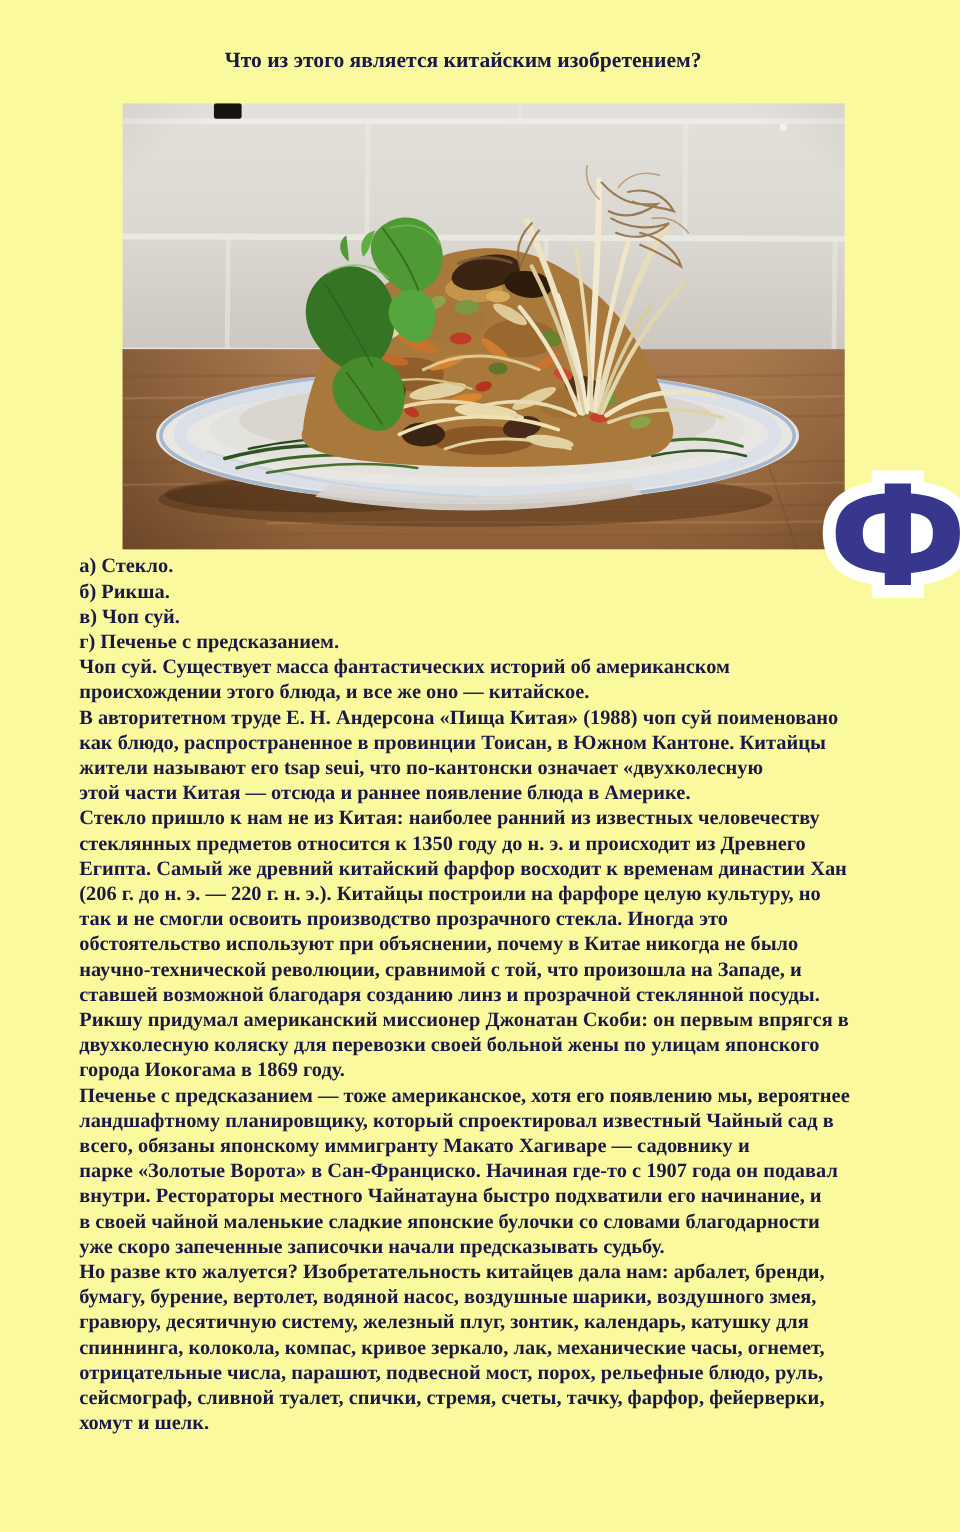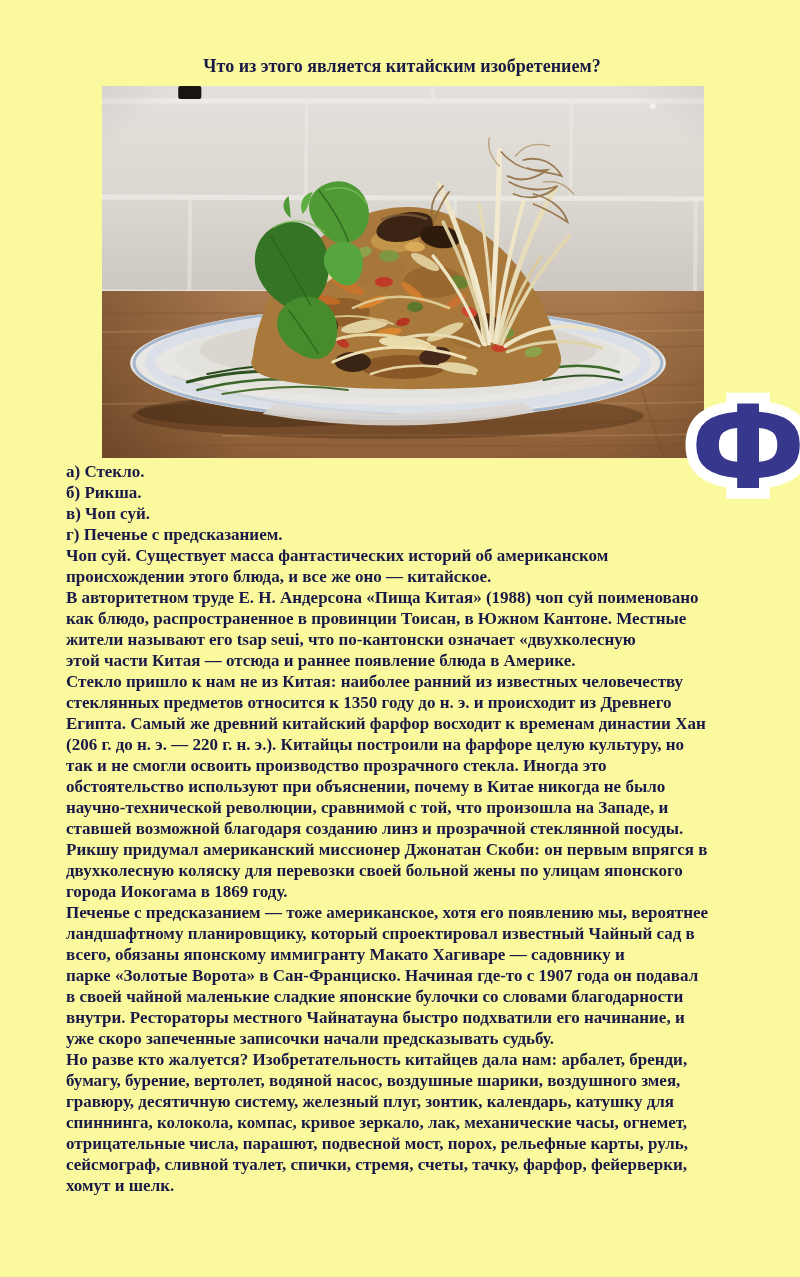--- a/index.html
+++ b/index.html
@@ -8,21 +8,21 @@
     width:800px;height:1277px;
     background:#FBF99D;
     font-family:"Liberation Serif","DejaVu Serif",serif;
     color:#191947;
     overflow:hidden;
   }
   .title{
     position:absolute;top:40px;left:0;width:772px;
     text-align:center;
     font-size:18px;font-weight:bold;
-    margin:16px;
+    margin:0;
   }
   .photo{
     position:absolute;left:102px;top:86px;width:602px;height:372px;
     margin:0;
   }
   .photo svg{display:block;width:602px;height:372px;}
   .watermark{
     position:absolute;left:580px;top:104px;width:70px;height:40px;
     pointer-events:none;
   }
@@ -252,43 +252,43 @@
   </figure>
 
   <div class="article">
       <div class="line">а) Стекло.</div>
       <div class="line">б) Рикша.</div>
       <div class="line">в) Чоп суй.</div>
       <div class="line">г) Печенье с предсказанием.</div>
       <div class="line">Чоп суй. Существует масса фантастических историй об американском</div>
       <div class="line">происхождении этого блюда, и все же оно — китайское.</div>
       <div class="line">В авторитетном труде Е. Н. Андерсона «Пища Китая» (1988) чоп суй поименовано</div>
-      <div class="line">как блюдо, распространенное в провинции Тоисан, в Южном Кантоне. Местные</div>
+      <div class="line">как блюдо, распространенное в провинции Тоисан, в Южном Кантоне. Китайцы</div>
       <div class="line">жители называют его tsap seui, что по-кантонски означает «двухколесную</div>
       <div class="line">этой части Китая — отсюда и раннее появление блюда в Америке.</div>
       <div class="line">Стекло пришло к нам не из Китая: наиболее ранний из известных человечеству</div>
       <div class="line">стеклянных предметов относится к 1350 году до н. э. и происходит из Древнего</div>
       <div class="line">Египта. Самый же древний китайский фарфор восходит к временам династии Хан</div>
       <div class="line">(206 г. до н. э. — 220 г. н. э.). Китайцы построили на фарфоре целую культуру, но</div>
       <div class="line">так и не смогли освоить производство прозрачного стекла. Иногда это</div>
       <div class="line">обстоятельство используют при объяснении, почему в Китае никогда не было</div>
       <div class="line">научно-технической революции, сравнимой с той, что произошла на Западе, и</div>
       <div class="line">ставшей возможной благодаря созданию линз и прозрачной стеклянной посуды.</div>
       <div class="line">Рикшу придумал американский миссионер Джонатан Скоби: он первым впрягся в</div>
       <div class="line">двухколесную коляску для перевозки своей больной жены по улицам японского</div>
       <div class="line">города Иокогама в 1869 году.</div>
       <div class="line">Печенье с предсказанием — тоже американское, хотя его появлению мы, вероятнее</div>
       <div class="line">ландшафтному планировщику, который спроектировал известный Чайный сад в</div>
       <div class="line">всего, обязаны японскому иммигранту Макато Хагиваре — садовнику и</div>
       <div class="line">парке «Золотые Ворота» в Сан-Франциско. Начиная где-то с 1907 года он подавал</div>
+      <div class="line">внутри. Рестораторы местного Чайнатауна быстро подхватили его начинание, и</div>
       <div class="line">в своей чайной маленькие сладкие японские булочки со словами благодарности</div>
-      <div class="line">внутри. Рестораторы местного Чайнатауна быстро подхватили его начинание, и</div>
       <div class="line">уже скоро запеченные записочки начали предсказывать судьбу.</div>
       <div class="line">Но разве кто жалуется? Изобретательность китайцев дала нам: арбалет, бренди,</div>
       <div class="line">бумагу, бурение, вертолет, водяной насос, воздушные шарики, воздушного змея,</div>
       <div class="line">гравюру, десятичную систему, железный плуг, зонтик, календарь, катушку для</div>
       <div class="line">спиннинга, колокола, компас, кривое зеркало, лак, механические часы, огнемет,</div>
-      <div class="line">отрицательные числа, парашют, подвесной мост, порох, рельефные карты, руль,</div>
+      <div class="line">отрицательные числа, парашют, подвесной мост, порох, рельефные блюдо, руль,</div>
       <div class="line">сейсмограф, сливной туалет, спички, стремя, счеты, тачку, фарфор, фейерверки,</div>
       <div class="line">хомут и шелк.</div>
     </div>
 
 </div>
 
 </body></html>

